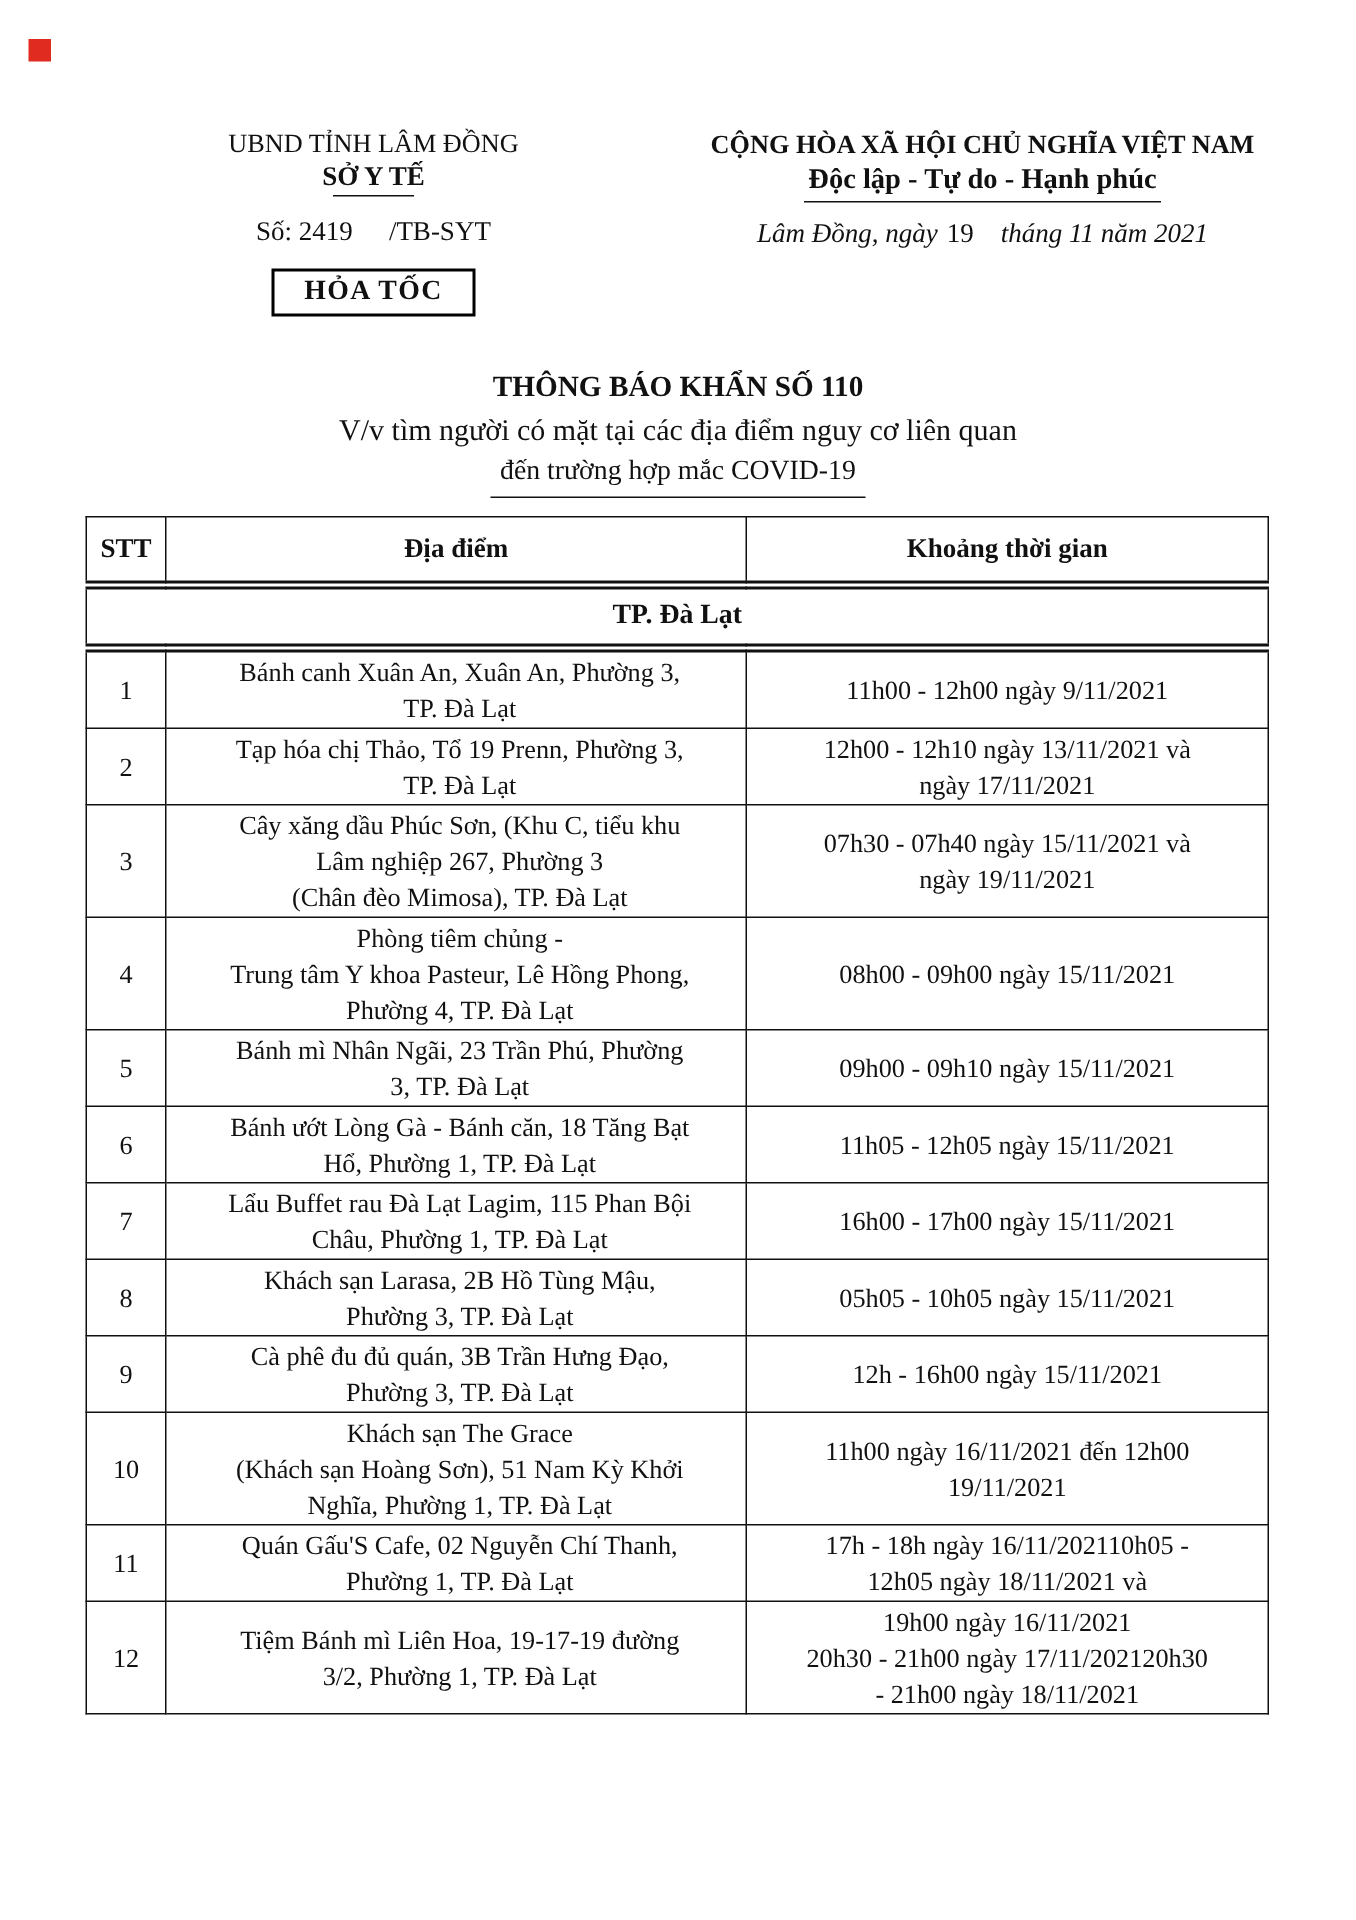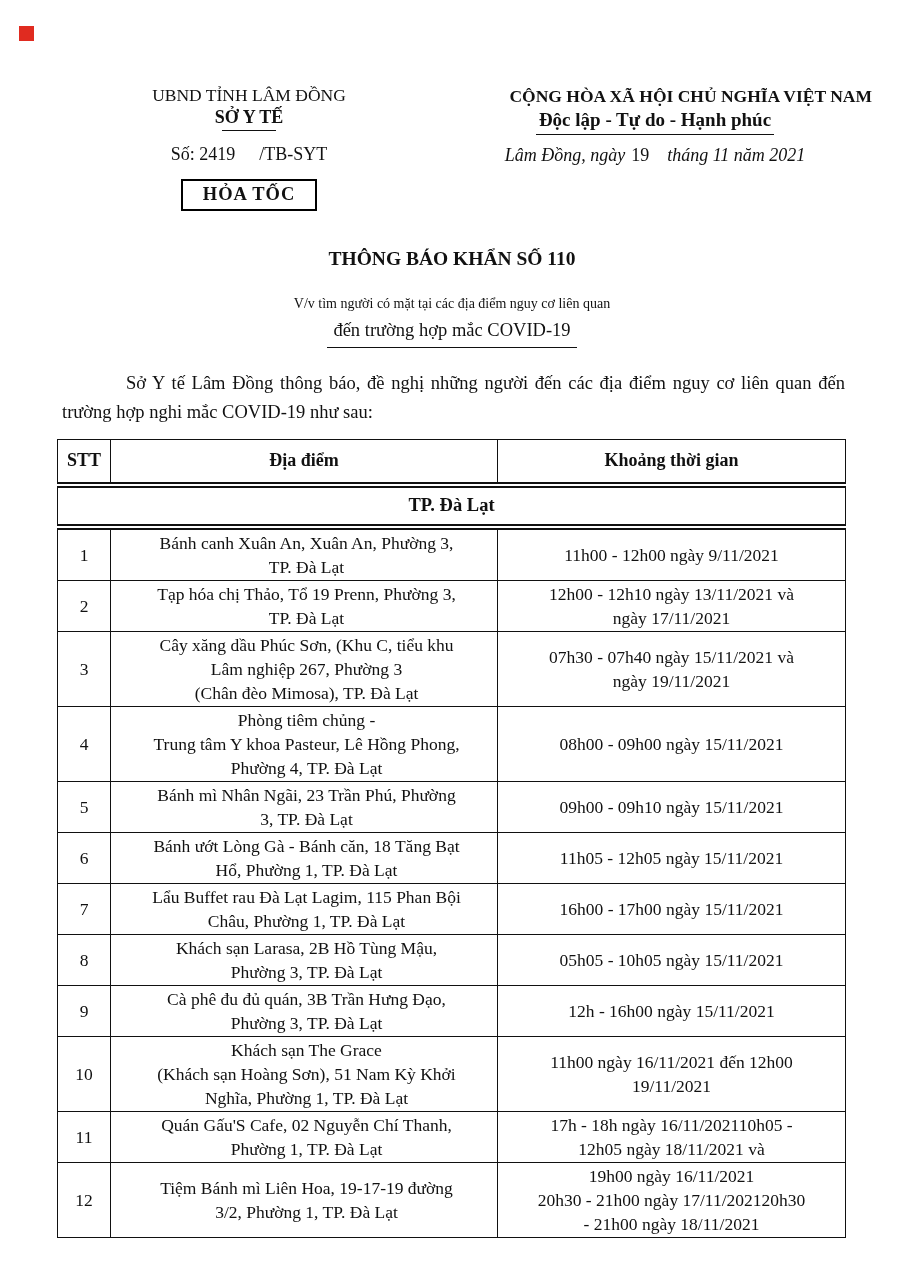--- a/index.html
+++ b/index.html
@@ -43,34 +43,34 @@
   .doc-number .suffix { margin-left: 24px; }
   .urgent-box {
     display: inline-block;
     margin-top: 12px;
     padding: 3px 20px 4px 20px;
     border: 2px solid #000000;
     font-size: 18.5px;
     font-weight: bold;
     letter-spacing: 1px;
   }
-  .national-line1 { font-size: 17.5px; font-weight: bold; line-height: 24px; white-space: nowrap; text-align: right; }
+  .national-line1 { font-size: 17.5px; font-weight: bold; line-height: 24px; white-space: nowrap; }
   .national-line2-wrap { margin-top: 1px; }
   .national-line2 {
     display: inline-block;
     font-size: 19px; font-weight: bold;
     padding: 0 3px 3px 3px;
     border-bottom: 1.5px solid #111;
   }
   .date-line { margin-top: 7px; font-size: 18px; font-style: italic; line-height: 26px; }
   .date-day { font-style: normal; margin: 0 18px 0 6px; }
   
   .title-block { margin-top: 34px; text-align: center; }
   .doc-title { font-size: 19.5px; font-weight: bold; line-height: 27px; }
-  .doc-sub1 { font-size: 14px; line-height: 27px; margin-top: 18px; }
+  .doc-sub1 { font-size: 20px; line-height: 27px; margin-top: 2px; }
   .doc-sub2-wrap { line-height: 27px; }
   .doc-sub2 {
     display: inline-block;
     font-size: 18.5px;
     padding: 0 6px 3px 6px;
     border-bottom: 1.5px solid #111;
   }
   
   .intro {
     margin: 21px 59px 0 62px;
@@ -149,21 +149,20 @@
   </div>
 
   <div class="title-block">
     <div class="doc-title">THÔNG BÁO KHẨN SỐ 110</div>
     <div class="doc-sub1">V/v tìm người có mặt tại các địa điểm nguy cơ liên quan</div>
     <div class="doc-sub2-wrap">
       <span class="doc-sub2">đến trường hợp mắc COVID-19</span>
     </div>
   </div>
 
-  <p class="intro">Sở Y tế Lâm Đồng thông báo, đề nghị những người đến các địa điểm nguy cơ liên quan đến trường hợp nghi mắc COVID-19 như sau:</p>
 
   <table class="risk-table">
     <colgroup>
         <col class="c1">
         <col class="c2">
         <col class="c3">
       </colgroup>
     <thead>
       <tr>
         <th>STT</th>

